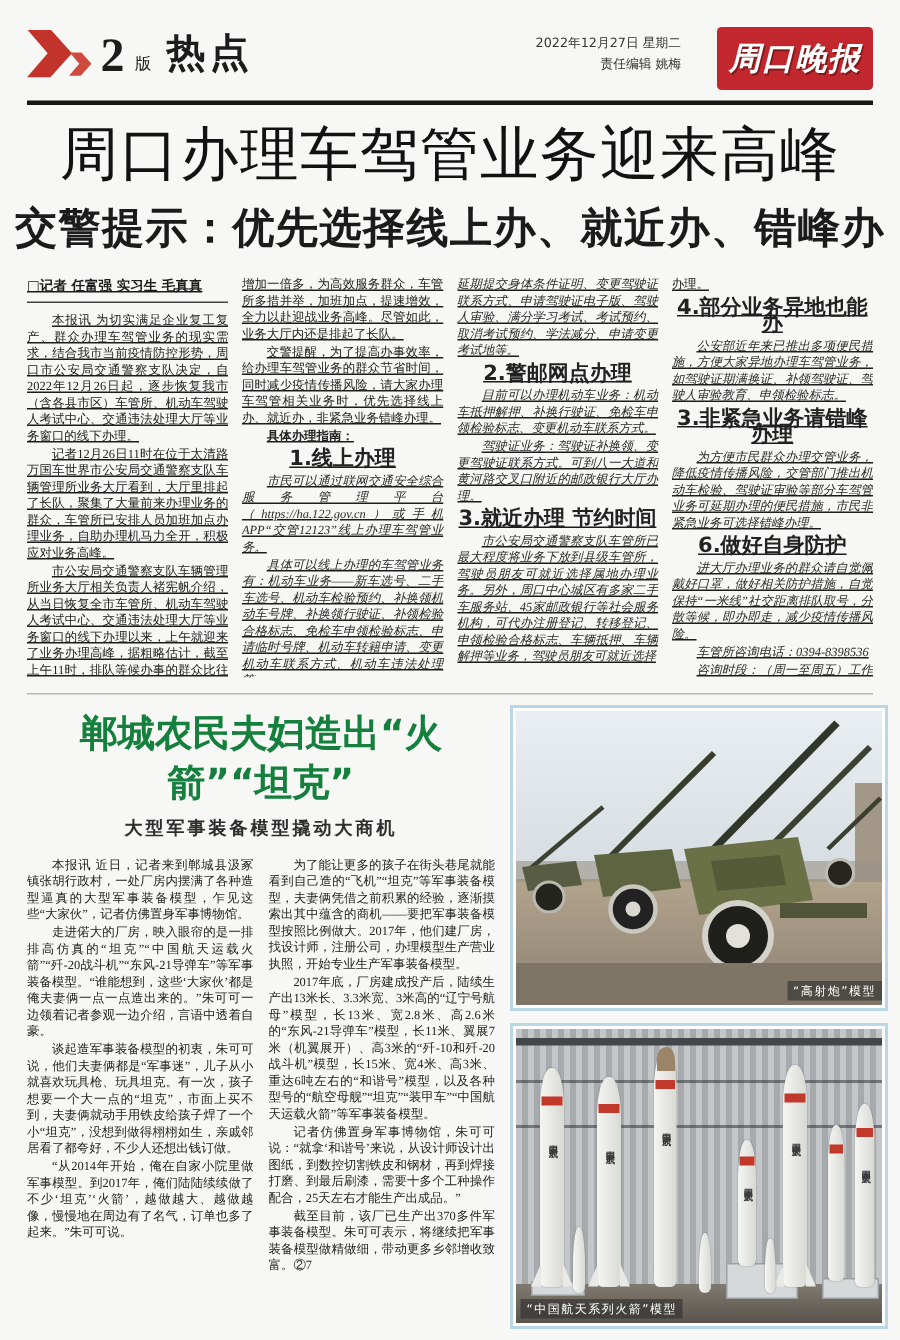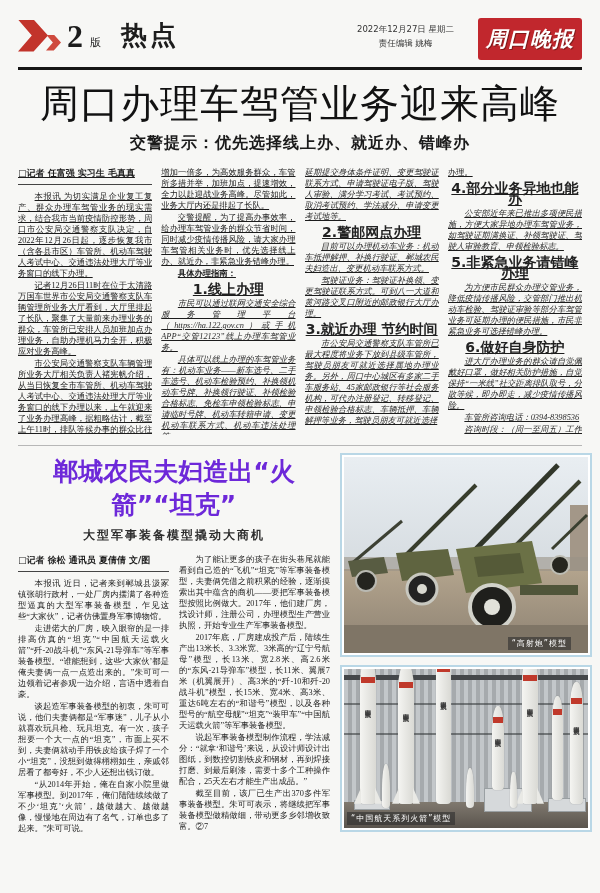--- a/index.html
+++ b/index.html
@@ -6,56 +6,56 @@
   body{width:600px;height:893px;overflow:hidden;font-family:"Liberation Serif","DejaVu Serif",serif;color:#1c1c1c;}
   .sans{font-family:"DejaVu Sans","Liberation Sans",sans-serif;}
 
   
   .hd{margin:18px 18px 0;height:46px;position:relative;}
   .hd-left{display:flex;align-items:center;gap:6px;}
   .chev{width:30px;height:32px;background:#c2342b;clip-path:polygon(0 0,52% 0,100% 50%,52% 100%,0 100%,46% 50%);}
   .chev.small{width:15px;height:16px;margin-left:-8px;margin-top:14px;background:#cf4a3e;}
   .ed-num{font-size:32px;line-height:32px;font-weight:bold;}
   .ed-char{font-size:11px;margin:14px 2px 0 1px;}
-  .sec{font-size:26px;font-weight:900;letter-spacing:3px;margin-left:12px;}
-  .hd-mid{position:absolute;right:128px;top:4px;text-align:center;font-size:8.5px;line-height:14px;color:#333;}
+  .sec{font-size:26px;font-weight:900;letter-spacing:3px;margin-left:2px;}
+  .hd-mid{position:absolute;right:128px;top:4px;text-align:right;font-size:8.5px;line-height:14px;color:#333;}
   .masthead{position:absolute;right:0;top:0;width:104px;height:42px;background:#c1272d;border-radius:3px;color:#fff;display:flex;align-items:center;justify-content:center;font-size:21px;font-weight:bold;font-style:italic;letter-spacing:1px;font-family:"DejaVu Serif",serif;text-shadow:1px 1px 0 #7e1a1a;}
   .hd-rule{margin:3px 18px 0;border-bottom:3px solid #161616;}
 
   
   .headline{margin:12px 10px 0;text-align:center;font-size:39px;line-height:1.12;font-weight:400;letter-spacing:1px;color:#121212;}
-  .subhead{margin:7px 0 0;text-align:center;font-size:16px;font-weight:bold;letter-spacing:1px;color:#1b1b1b;}
+  .subhead{margin:7px 0 0;text-align:center;font-size:28px;font-weight:bold;letter-spacing:1px;color:#1b1b1b;}
   .cols{margin:13px 18px 0;display:flex;gap:9px;height:268px;overflow:hidden;text-decoration:underline;}
   .col{flex:1;overflow:hidden;}
   .byline{font-size:9px;font-weight:bold;border-bottom:1px solid #444;padding-bottom:4px;margin-bottom:6px;font-family:"DejaVu Sans",sans-serif;}
   .para{font-size:8.3px;line-height:11px;margin:0 0 1px;text-align:justify;text-indent:2em;color:#222;}
   .para.cont{text-indent:0;}
   .para.kai{font-style:italic;color:#2a2a2a;}
   .para.kai.cont{text-indent:0;}
   .para.h{text-indent:0;text-align:center;font-weight:bold;font-style:normal;font-family:"DejaVu Sans",sans-serif;margin:5px 0 3px;font-size:14px;}
   .para.lead{font-weight:bold;}
 
   .divider{margin:10px 18px 0;border-top:1px solid #b7b7b7;}
 
   
   .art2{margin:7px 18px 0;display:flex;gap:10px;}
   .a2-left{width:312px;flex:none;}
-  .a2-title{text-align:center;font-size:25px;font-weight:900;letter-spacing:0;margin:2px 0 0;color:#6d28d9;}
+  .a2-title{text-align:center;font-size:25px;font-weight:900;letter-spacing:0;margin:2px 0 0;color:#15803d;}
   .a2-sub{text-align:center;font-size:12px;font-weight:bold;color:#2e2e2e;margin:6px 0 0;letter-spacing:2px;}
   .a2-cols{display:flex;gap:10px;height:346px;overflow:hidden;margin-top:10px;}
   .a2-cols .col{flex:1;}
 
   
   .a2-right{width:252px;flex:none;display:flex;flex-direction:column;gap:8px;}
   .photo{border:2px solid #b9d7e6;background:#fff;padding:2px;box-sizing:border-box;}
   .ph-inner{position:relative;overflow:hidden;}
   .ph1 .ph-inner{height:196px;}
-  .ph2 .ph-inner{height:159px;background:repeating-linear-gradient(90deg,#c3c7ca 0 4px,#a6aaad 4px 8px),linear-gradient(#b7bbbe,#a3a7aa);text-decoration:underline;}
+  .ph2 .ph-inner{height:196px;background:repeating-linear-gradient(90deg,#c3c7ca 0 4px,#a6aaad 4px 8px),linear-gradient(#b7bbbe,#a3a7aa);text-decoration:underline;}
   .cap{position:absolute;font-size:8px;color:#fff;background:rgba(45,45,45,.6);padding:1px 4px;letter-spacing:1px;font-family:"DejaVu Sans",sans-serif;}
-  .cap-br{right:17px;bottom:3px;}
+  .cap-br{right:0;bottom:3px;}
   .cap-bl{left:3px;bottom:3px;}
 
   
   .beam{position:absolute;left:0;right:0;background:#44474a;}
   .hline{position:absolute;left:0;right:0;height:2px;background:rgba(50,52,54,.55);}
   .ground2{position:absolute;left:0;right:0;bottom:0;height:26px;background:linear-gradient(#80796f,#5a544d);}
   .stand{position:absolute;background:#d6d9db;border:1px solid #9aa0a3;}
   .rocket{position:absolute;background:linear-gradient(90deg,#f5f5f2,#d9d9d4);border-radius:45% 45% 4px 4px/26px 26px 4px 4px;box-shadow:0 0 1px #777;}
   .rocket .band{position:absolute;top:13%;left:8%;width:84%;height:6px;background:#c0392b;}
   .rocket .rlabel{position:absolute;top:32%;left:50%;transform:translateX(-50%);writing-mode:vertical-rl;font-size:6px;line-height:6px;color:#3b3b3b;font-weight:bold;letter-spacing:1px;font-family:"DejaVu Sans",sans-serif;}
@@ -102,62 +102,61 @@
         <p class="para lead">具体办理指南：</p>
         <p class="para h">1.线上办理</p>
         <p class="para kai">市民可以通过联网交通安全综合服务管理平台（https://ha.122.gov.cn）或手机APP“交管12123”线上办理车驾管业务。</p>
         <p class="para kai">具体可以线上办理的车驾管业务有：机动车业务——新车选号、二手车选号、机动车检验预约、补换领机动车号牌、补换领行驶证、补领检验合格标志、免检车申领检验标志、申请临时号牌、机动车转籍申请、变更机动车联系方式、机动车违法处理等。</p>
       </div>
   </div>
   <div class="col">
     <div>
         <p class="para kai cont">延期提交身体条件证明、变更驾驶证联系方式、申请驾驶证电子版、驾驶人审验、满分学习考试、考试预约、取消考试预约、学法减分、申请变更考试地等。</p>
         <p class="para h">2.警邮网点办理</p>
-        <p class="para kai">目前可以办理机动车业务：机动车抵押解押、补换行驶证、郸城农民夫妇造出、变更机动车联系方式。</p>
+        <p class="para kai">目前可以办理机动车业务：机动车抵押解押、补换行驶证、免检车申领检验标志、变更机动车联系方式。</p>
         <p class="para kai">驾驶证业务：驾驶证补换领、变更驾驶证联系方式。可到八一大道和黄河路交叉口附近的邮政银行大厅办理。</p>
         <p class="para h">3.就近办理 节约时间</p>
         <p class="para kai">市公安局交通警察支队车管所已最大程度将业务下放到县级车管所，驾驶员朋友可就近选择属地办理业务。另外，周口中心城区有多家二手车服务站、45家邮政银行等社会服务机构，可代办注册登记、转移登记、申领检验合格标志、车辆抵押、车辆解押等业务，驾驶员朋友可就近选择</p>
       </div>
   </div>
   <div class="col">
     <div>
         <p class="para cont">办理。</p>
         <p class="para h">4.部分业务异地也能办</p>
         <p class="para kai">公安部近年来已推出多项便民措施，方便大家异地办理车驾管业务，如驾驶证期满换证、补领驾驶证、驾驶人审验教育、申领检验标志。</p>
-        <p class="para h">5.非紧急业务请错峰办理</p>
+        <p class="para h">3.非紧急业务请错峰办理</p>
         <p class="para kai">为方便市民群众办理交管业务，降低疫情传播风险，交管部门推出机动车检验、驾驶证审验等部分车驾管业务可延期办理的便民措施，市民非紧急业务可选择错峰办理。</p>
         <p class="para h">6.做好自身防护</p>
         <p class="para kai">进大厅办理业务的群众请自觉佩戴好口罩，做好相关防护措施，自觉保持“一米线”社交距离排队取号，分散等候，即办即走，减少疫情传播风险。</p>
         <p class="para kai">车管所咨询电话：0394-8398536</p>
         <p class="para kai">咨询时段：（周一至周五）工作日9时至17时。②16</p>
       </div>
   </div>
 </div>
 
 <div class="divider"></div>
 
 <div class="art2">
   <div class="a2-left">
     <div class="a2-title sans">郸城农民夫妇造出“火箭”“坦克”</div>
     <div class="a2-sub sans">大型军事装备模型撬动大商机</div>
     <div class="a2-cols">
       <div class="col">
-        <div class="byline">□记者 徐松 通讯员 夏倩倩 文/图</div>
         <div>
             <p class="para ">本报讯 近日，记者来到郸城县汲冢镇张胡行政村，一处厂房内摆满了各种造型逼真的大型军事装备模型，乍见这些“大家伙”，记者仿佛置身军事博物馆。</p>
             <p class="para ">走进偌大的厂房，映入眼帘的是一排排高仿真的“坦克”“中国航天运载火箭”“歼-20战斗机”“东风-21导弹车”等军事装备模型。“谁能想到，这些‘大家伙’都是俺夫妻俩一点一点造出来的。”朱可可一边领着记者参观一边介绍，言语中透着自豪。</p>
             <p class="para ">谈起造军事装备模型的初衷，朱可可说，他们夫妻俩都是“军事迷”，儿子从小就喜欢玩具枪、玩具坦克。有一次，孩子想要一个大一点的“坦克”，市面上买不到，夫妻俩就动手用铁皮给孩子焊了一个小“坦克”，没想到做得栩栩如生，亲戚邻居看了都夸好，不少人还想出钱订做。</p>
             <p class="para ">“从2014年开始，俺在自家小院里做军事模型。到2017年，俺们陆陆续续做了不少‘坦克’‘火箭’，越做越大、越做越像，慢慢地在周边有了名气，订单也多了起来。”朱可可说。</p>
           </div>
       </div>
       <div class="col">
         <div>
             <p class="para ">为了能让更多的孩子在街头巷尾就能看到自己造的“飞机”“坦克”等军事装备模型，夫妻俩凭借之前积累的经验，逐渐摸索出其中蕴含的商机——要把军事装备模型按照比例做大。2017年，他们建厂房，找设计师，注册公司，办理模型生产营业执照，开始专业生产军事装备模型。</p>
             <p class="para ">2017年底，厂房建成投产后，陆续生产出13米长、3.3米宽、3米高的“辽宁号航母”模型，长13米、宽2.8米、高2.6米的“东风-21导弹车”模型，长11米、翼展7米（机翼展开）、高3米的“歼-10和歼-20战斗机”模型，长15米、宽4米、高3米、重达6吨左右的“和谐号”模型，以及各种型号的“航空母舰”“坦克”“装甲车”“中国航天运载火箭”等军事装备模型。</p>
-            <p class="para ">说起军事装备模型制作流程，学法减分：“就拿‘和谐号’来说，从设计师设计出图纸，到数控切割铁皮和钢材，再到焊接打磨、到最后刷漆，需要十多个工种操作配合，25天左右才能生产出成品。”</p>
+            <p class="para ">记者仿佛置身军事博物馆，朱可可说：“就拿‘和谐号’来说，从设计师设计出图纸，到数控切割铁皮和钢材，再到焊接打磨、到最后刷漆，需要十多个工种操作配合，25天左右才能生产出成品。”</p>
             <p class="para ">截至目前，该厂已生产出370多件军事装备模型。朱可可表示，将继续把军事装备模型做精做细，带动更多乡邻增收致富。②7</p>
           </div>
       </div>
     </div>
   </div>
 
   <div class="a2-right">
 
     <div class="photo ph1">
       <div class="ph-inner">

